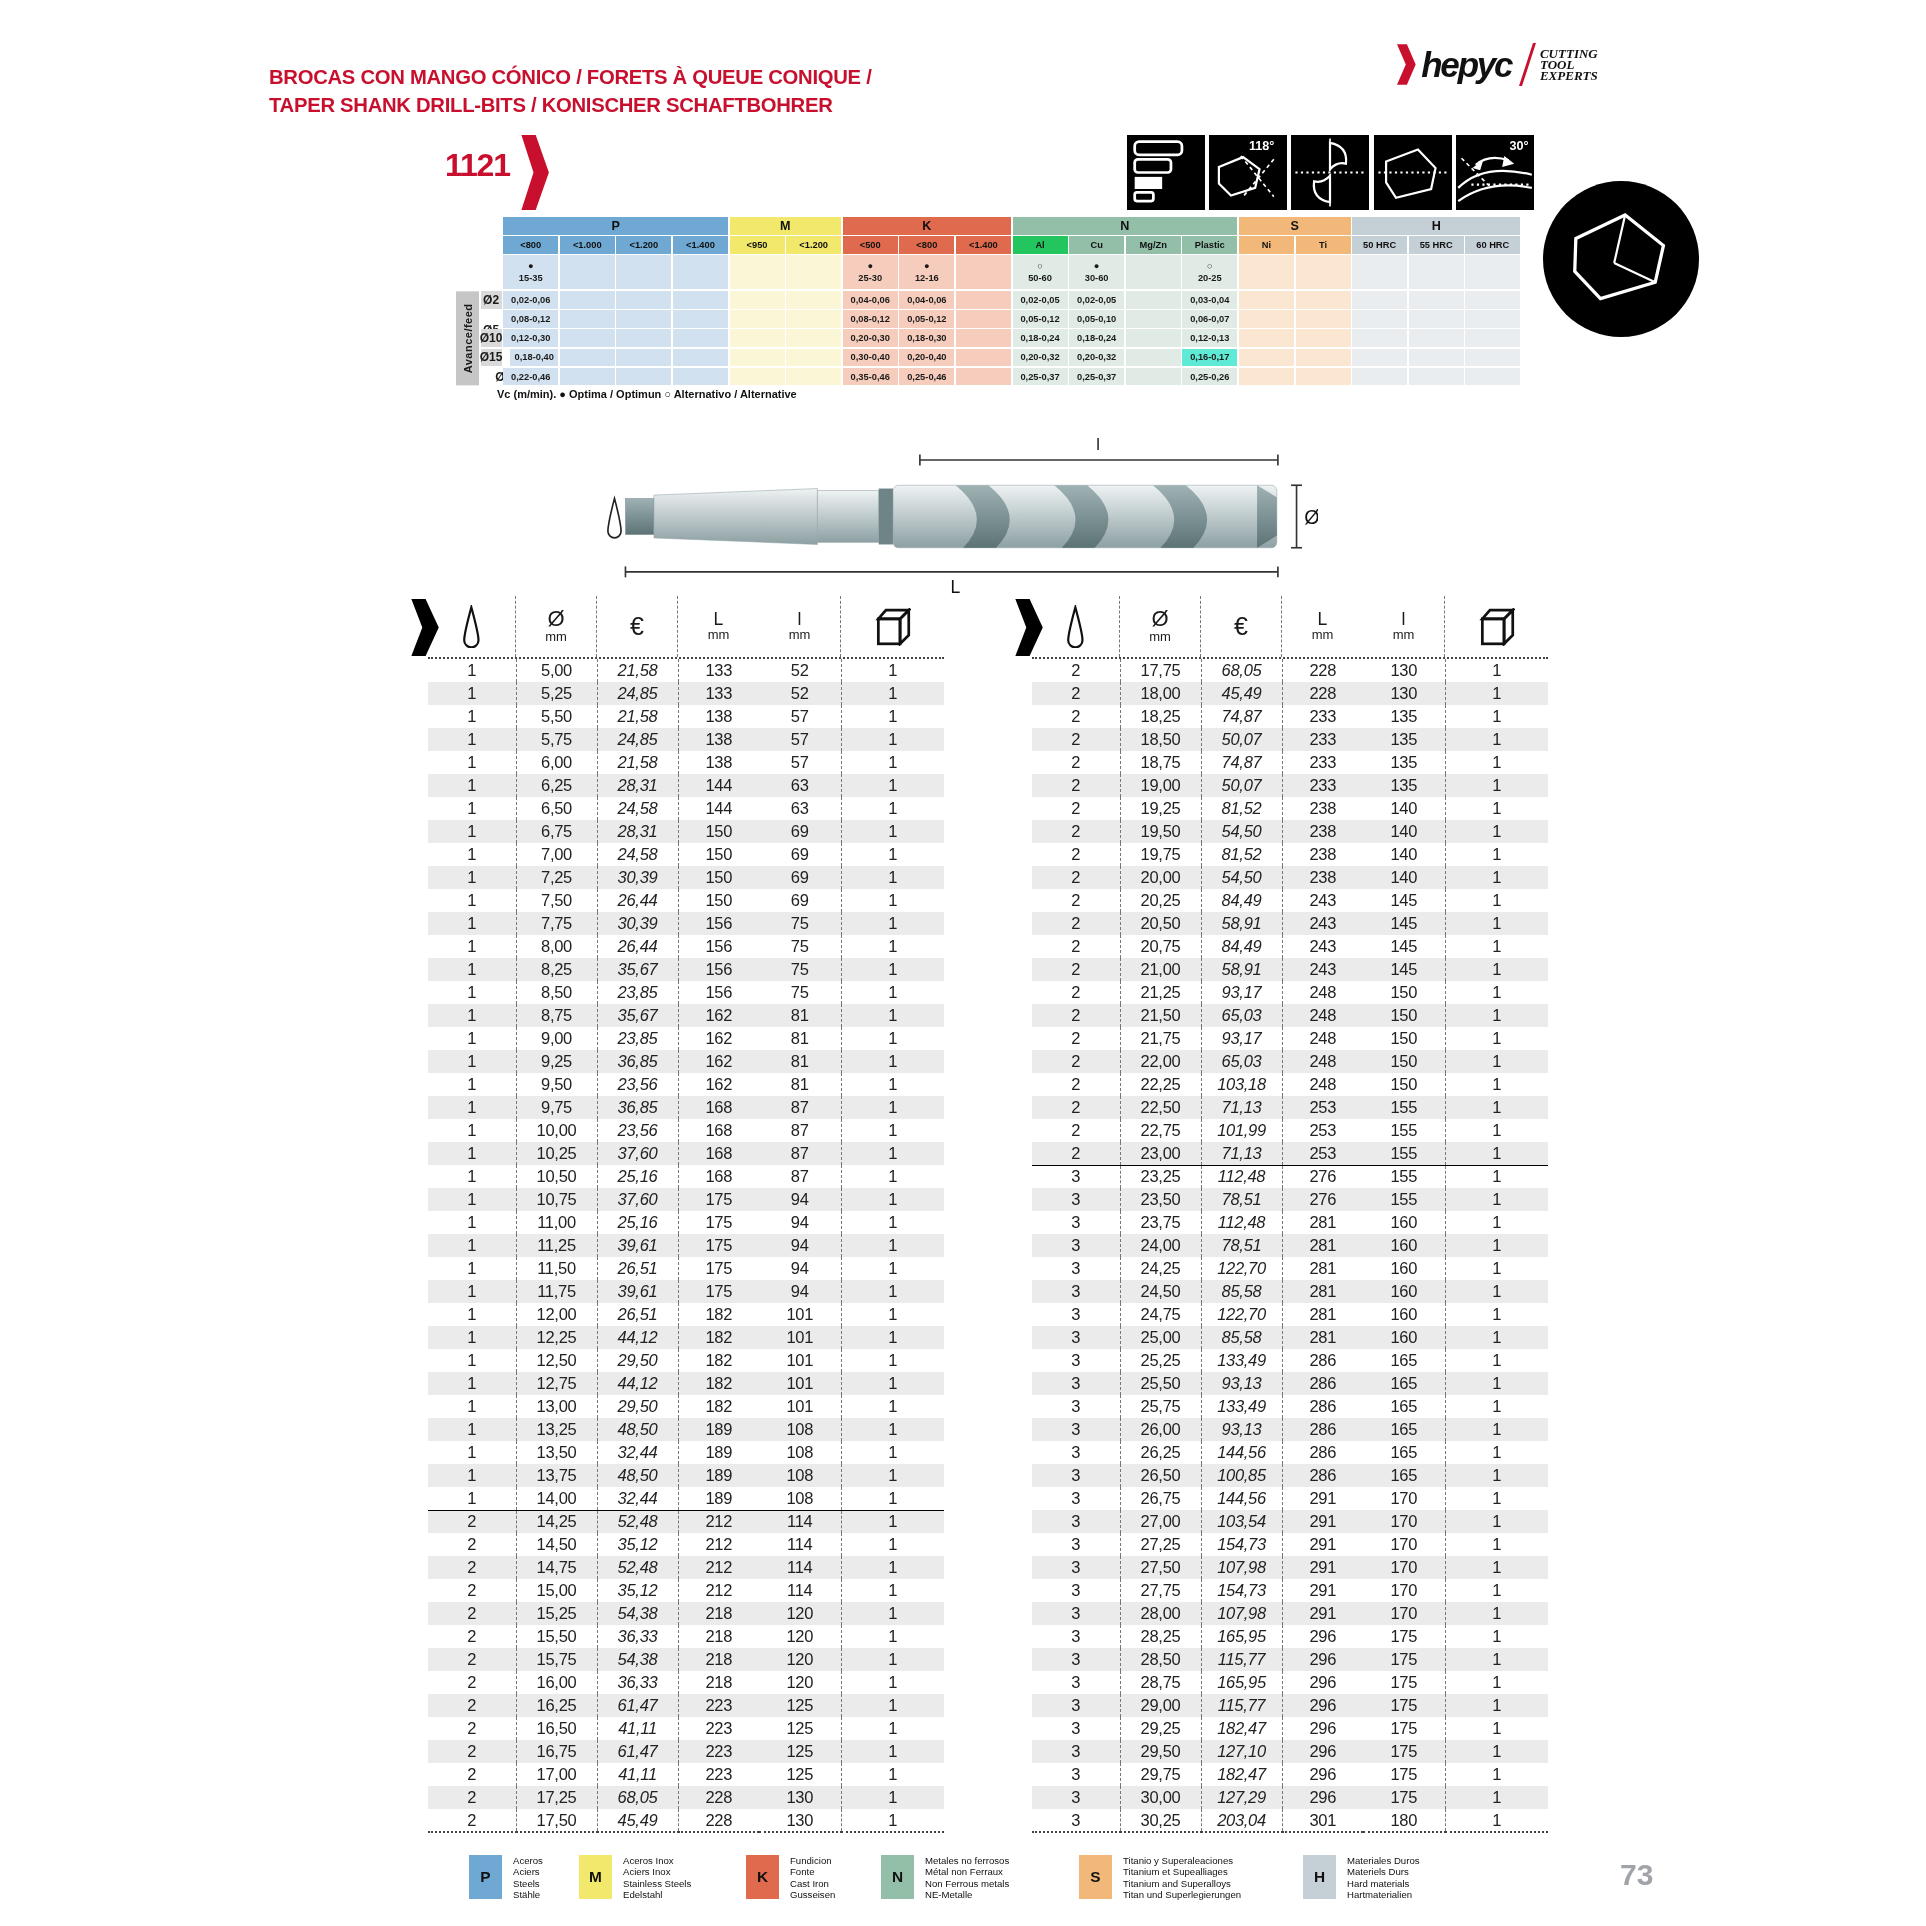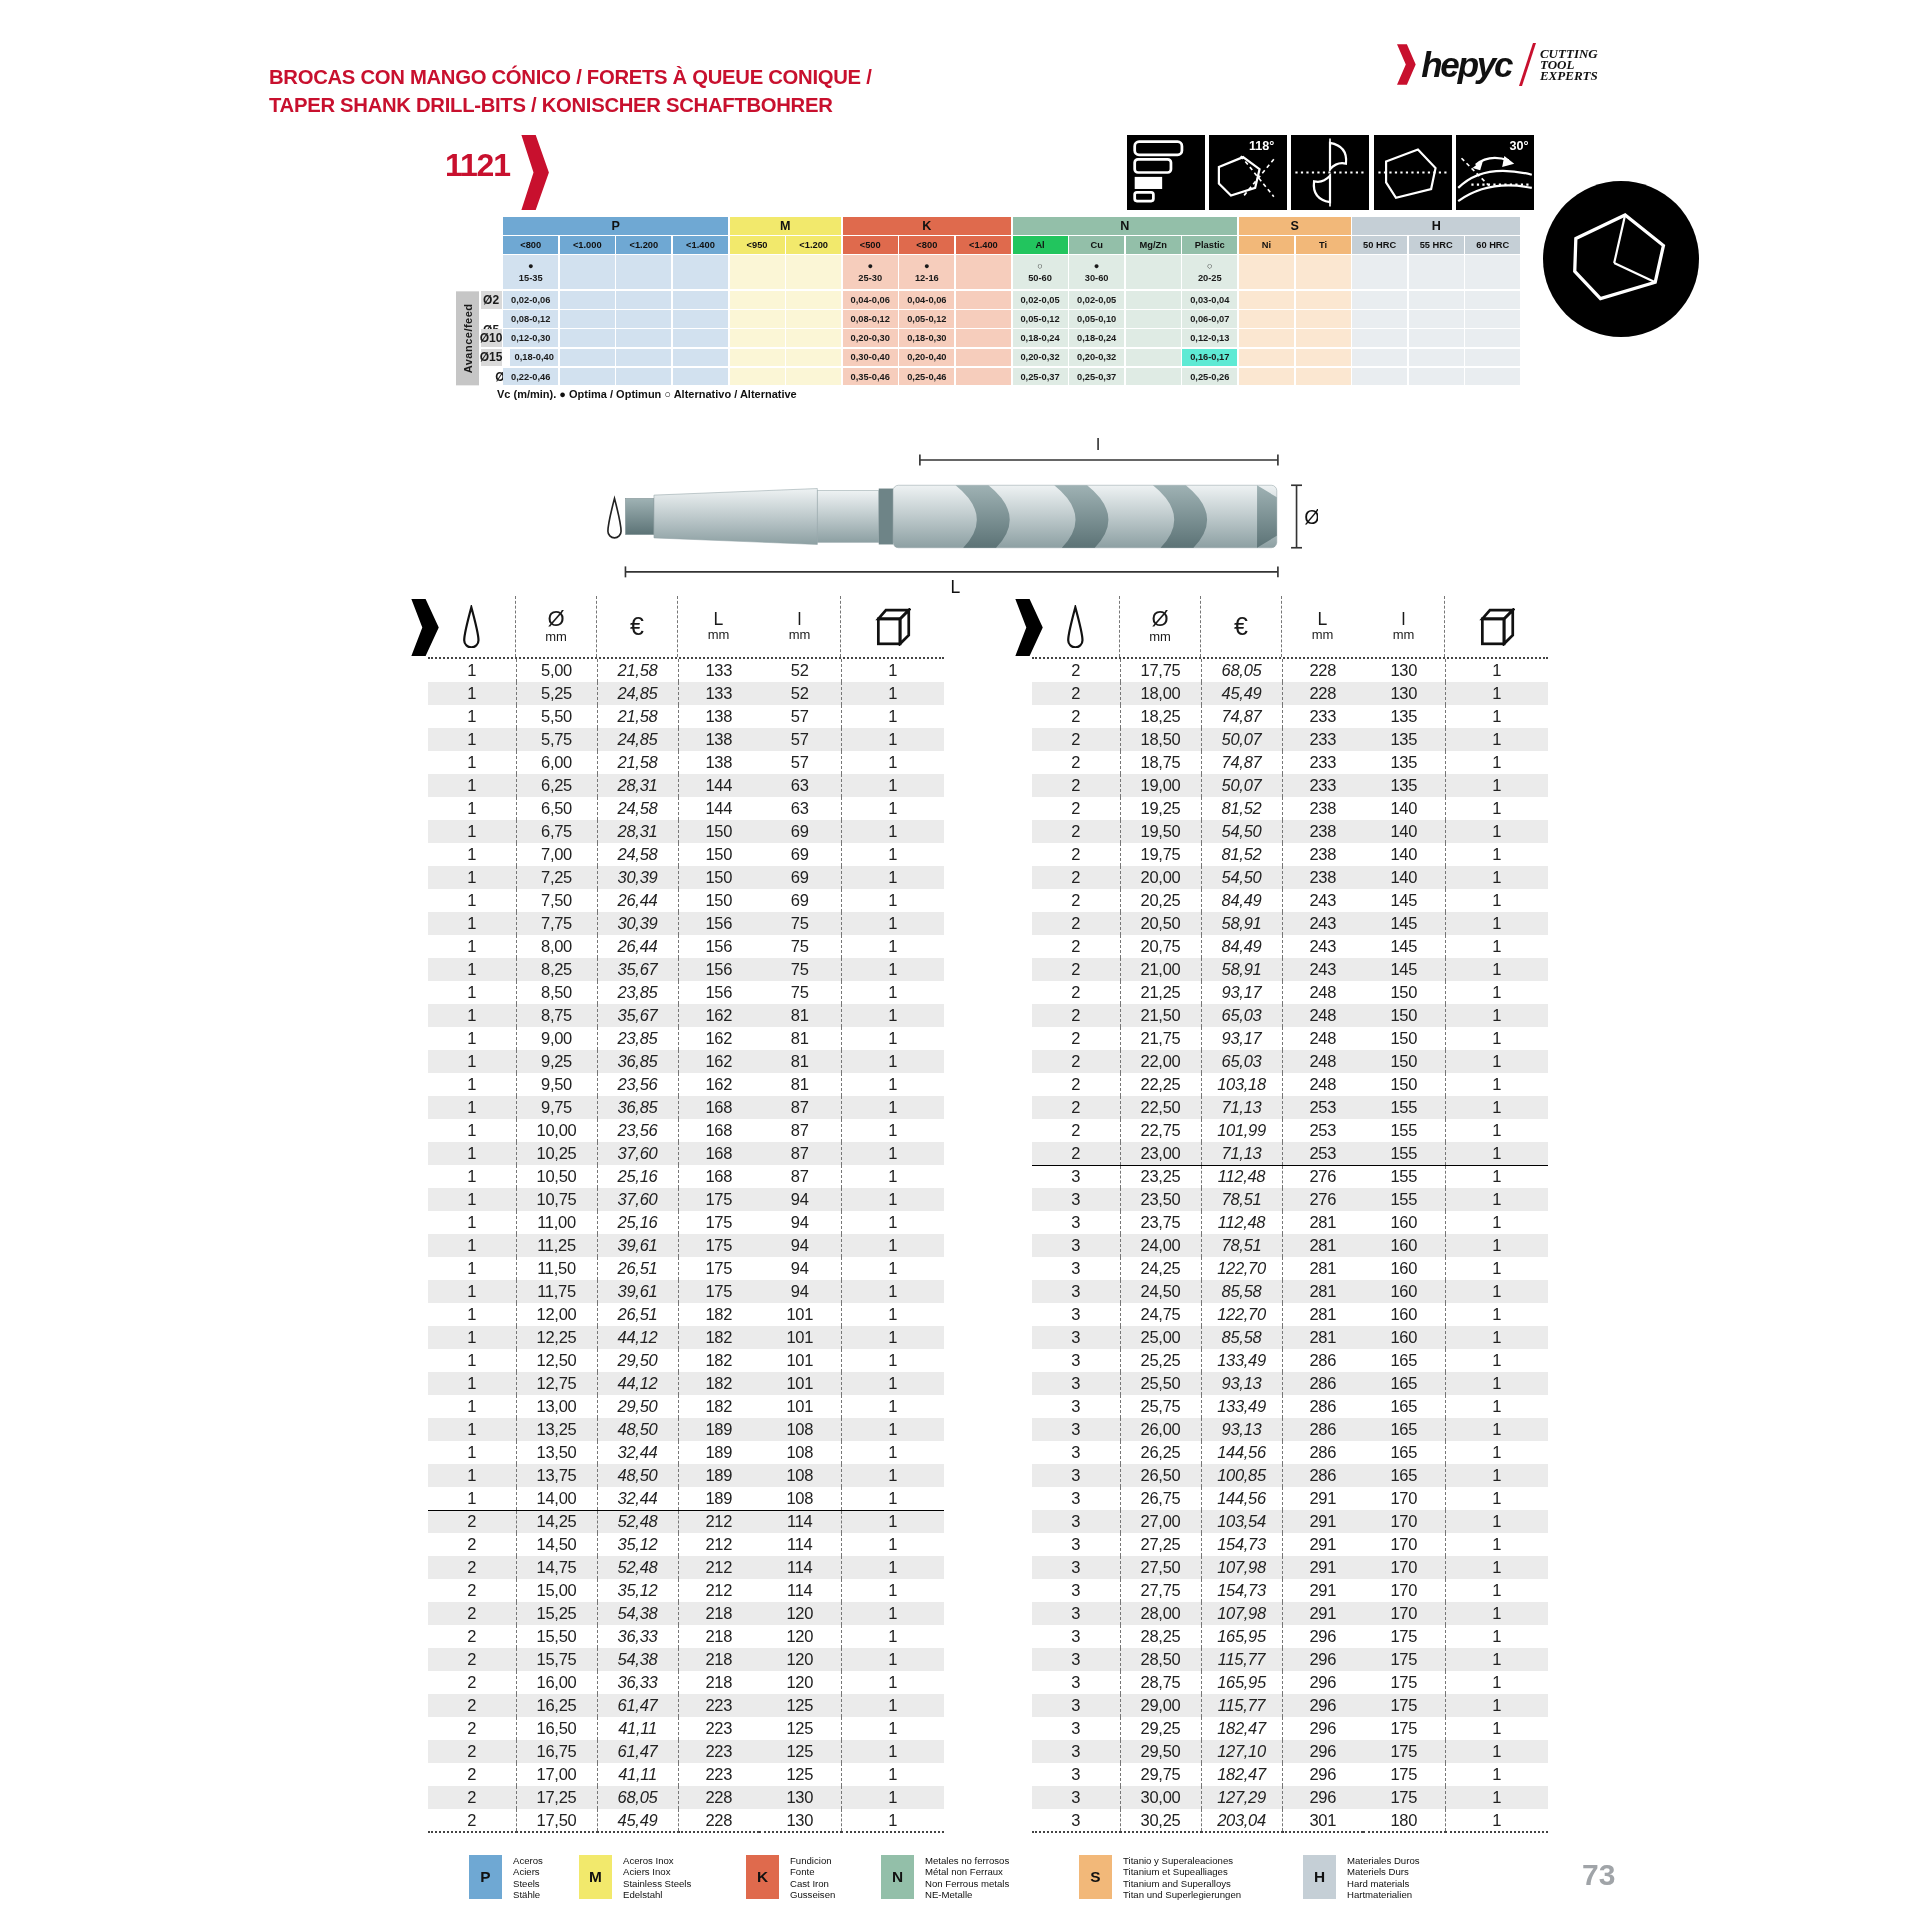--- a/index.html
+++ b/index.html
@@ -78,21 +78,21 @@
 
   
   #legend{position:absolute;top:1855px;left:0;width:1926px;height:60px;}
   .legend-item{position:absolute;display:flex;gap:11px;align-items:flex-start;}
   .legend-item:nth-child(1){left:469px;} .legend-item:nth-child(2){left:579px;}
   .legend-item:nth-child(3){left:746px;} .legend-item:nth-child(4){left:881px;}
   .legend-item:nth-child(5){left:1079px;} .legend-item:nth-child(6){left:1303px;}
   .legend-box{width:33px;height:44px;display:flex;align-items:center;justify-content:center;
               font-size:15.4px;font-weight:bold;color:#111;}
   .legend-lines div{font-size:9.6px;line-height:11.3px;color:#111;}
-  .page-num{position:absolute;left:1582px;top:1858px;font-size:30px;font-weight:bold;color:#a0a4a8;}
+  .page-num{position:absolute;left:1620px;top:1858px;font-size:30px;font-weight:bold;color:#a0a4a8;}
 </style>
 </head>
 <body>
 
 <div id="page">
 
   <div class="title">
     <div>BROCAS CON MANGO CÓNICO / FORETS À QUEUE CONIQUE /</div>
     <div>TAPER SHANK DRILL-BITS / KONISCHER SCHAFTBOHRER</div>
   </div>

